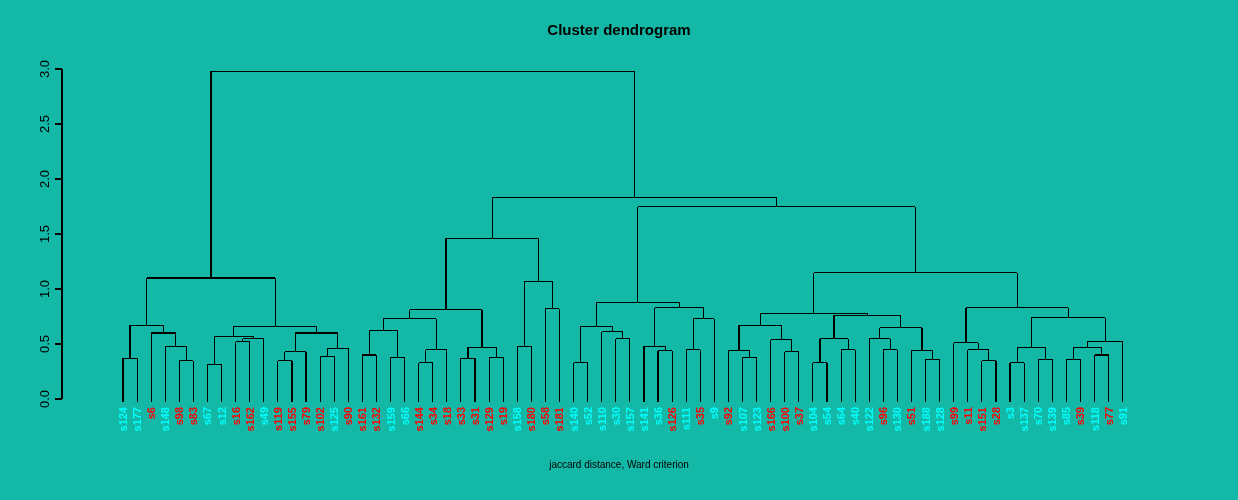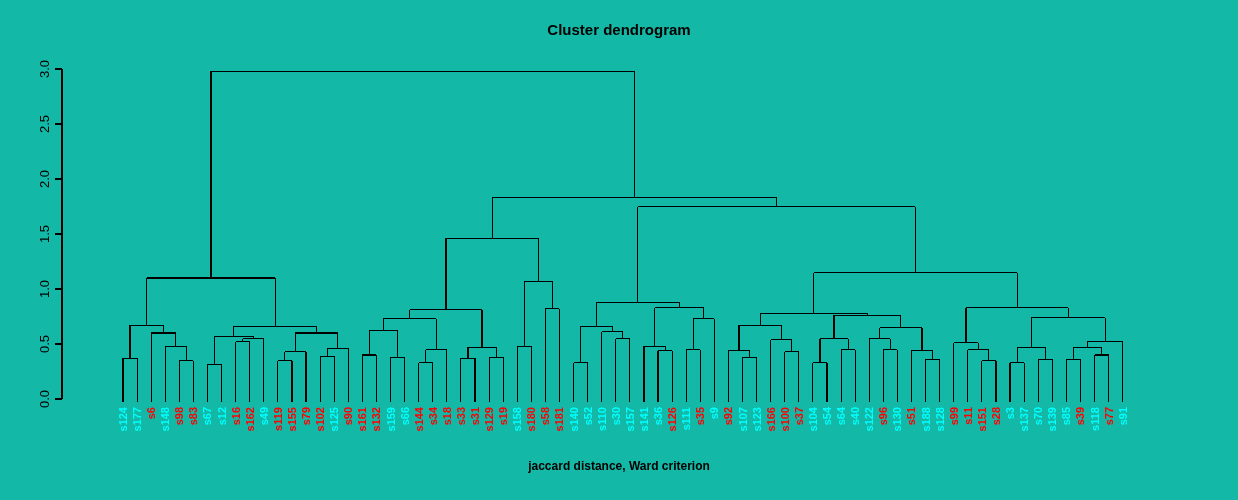--- a/index.html
+++ b/index.html
@@ -1,21 +1,21 @@
 <!DOCTYPE html>
 <html><head>
 <meta charset="utf-8">
 <style>
   html,body{margin:0;padding:0;background:#ffffff;}
   #stage{position:relative;width:1238px;height:500px;background:#14b8a6;overflow:hidden;
          font-family:"Liberation Sans","DejaVu Sans",sans-serif;}
   #plot-title{position:absolute;top:21px;left:0;width:1238px;text-align:center;
               font-size:15px;font-weight:bold;color:#000;}
   #plot-caption{position:absolute;top:459px;left:0;width:1238px;text-align:center;
-                font-size:12px;color:#000;font-weight:bold;}
+                font-size:10px;color:#000;}
   svg{position:absolute;top:0;left:0;}
   .tree-line{stroke:#000000;stroke-width:1.1;fill:none;}
   .axis-line{stroke:#000000;stroke-width:1.2;fill:none;}
   .tick-label{font-family:"Liberation Sans","DejaVu Sans",sans-serif;font-size:13px;fill:#000;}
   .leaf-label{font-family:"Liberation Sans","DejaVu Sans",sans-serif;font-size:11px;font-weight:bold;}
 </style>
 </head>
 <body>
 
 <div id="stage">

